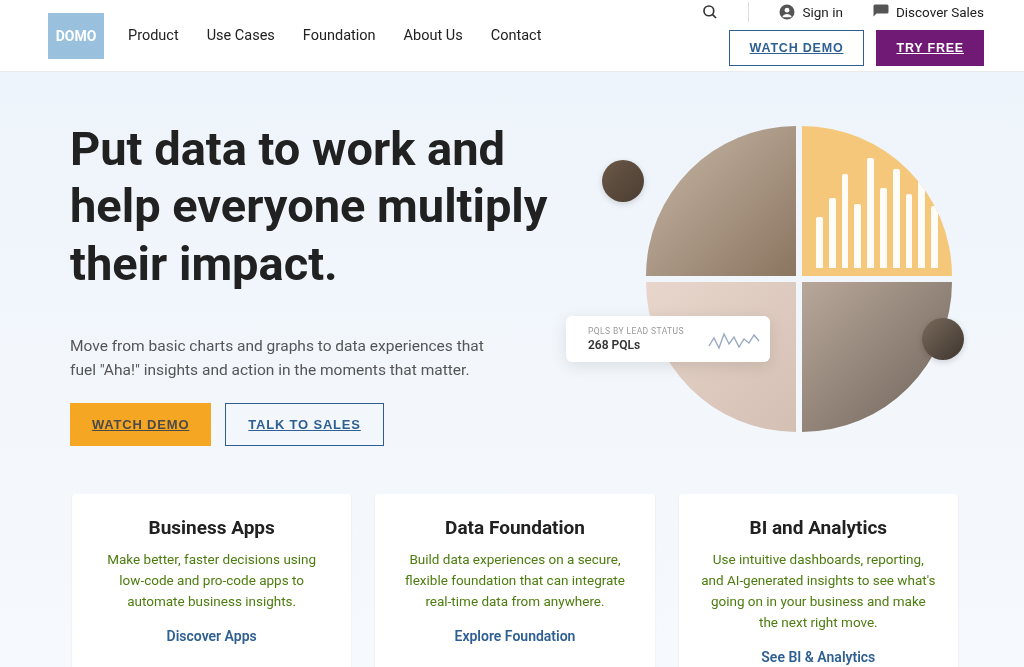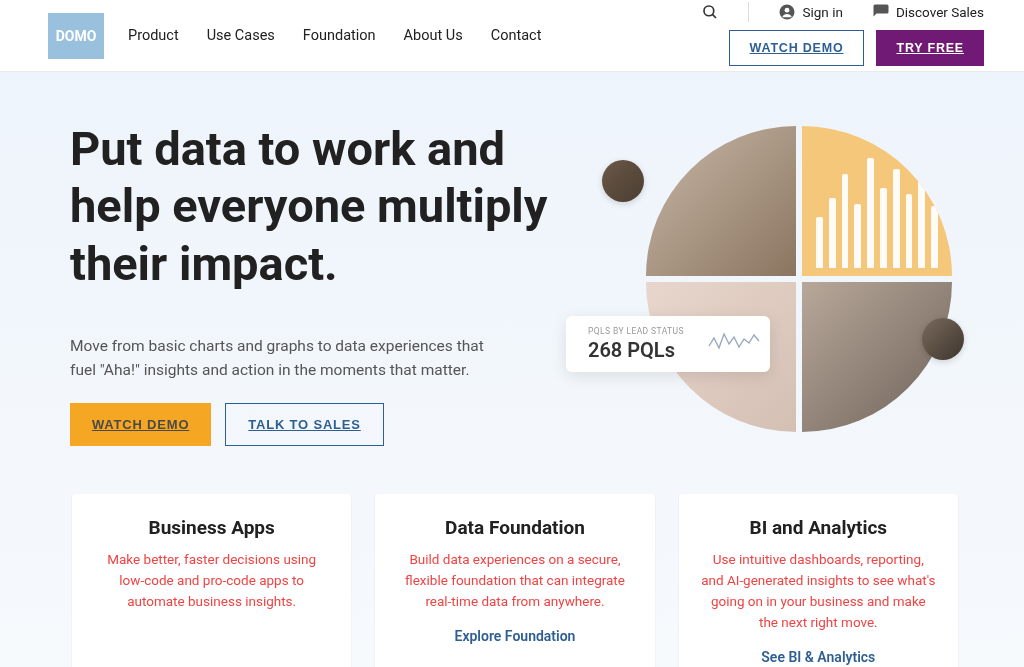--- a/index.html
+++ b/index.html
@@ -38,28 +38,28 @@
 .quad-tl { left: 62px; top: 0; width: 150px; height: 150px; border-top-left-radius: 150px; background: linear-gradient(135deg,#c9b8a8,#8a7560); }
 .quad-tr { left: 218px; top: 0; width: 150px; height: 150px; border-top-right-radius: 150px; background: #f4c77a; display:flex; align-items:flex-end; justify-content:center; padding:8px 14px; gap:6px; }
 .bar { width: 8px; background: #fff; opacity: 0.95; border-radius: 2px 2px 0 0; }
 .quad-bl { left: 62px; top: 156px; width: 150px; height: 150px; border-bottom-left-radius: 150px; background: linear-gradient(135deg,#e8d6cc,#d4bfb3); }
 .quad-br { left: 218px; top: 156px; width: 150px; height: 150px; border-bottom-right-radius: 150px; background: linear-gradient(135deg,#b8a89a,#6d6158); }
 .avatar-sm { position: absolute; width: 42px; height: 42px; border-radius: 50%; background: #8a7560; box-shadow: 0 2px 6px rgba(0,0,0,0.15); }
 .avatar-1 { left: 18px; top: 34px; background: linear-gradient(135deg,#6b5847,#4a3d32); }
 .avatar-2 { right: 0; top: 192px; background: linear-gradient(135deg,#7a6a5c,#3d352e); }
 .pql-card { position: absolute; left: -18px; top: 190px; background: #fff; border-radius: 6px; padding: 10px 22px; box-shadow: 0 4px 16px rgba(0,0,0,0.1); width: 204px; }
 .pql-label { font-size: 8.5px; color: #999; letter-spacing: 0.4px; margin-bottom: 2px; }
-.pql-val { font-size: 20px; font-weight: 600; color: #333; }
+.pql-val { font-size: 12px; font-weight: 600; color: #333; }
 .pql-spark { position: absolute; right: 10px; top: 12px; }
 
 
 .cards { display: flex; gap: 24px; margin-top: 48px; padding: 0 2px; }
 .card { flex: 1; background: #fff; border-radius: 4px; padding: 22px 22px 26px; text-align: center; box-shadow: 0 1px 3px rgba(0,0,0,0.04), 0 1px 2px rgba(0,0,0,0.06); }
 .card-title { font-size: 19px; font-weight: 700; margin-bottom: 10px; }
-.card-desc { font-size: 13.5px; color: #ef4444; line-height: 1.55; margin-bottom: 16px; }
+.card-desc { font-size: 13.5px; color: #4d7c0f; line-height: 1.55; margin-bottom: 16px; }
 .card-link { font-size: 14px; font-weight: 600; color: #2e5f92; cursor: pointer; }
 
 svg { display: block; }
 </style>
 </head>
 <body>
 
 <div class="header">
   <div class="logo">
     <span class="logo-text">DOMO</span>
@@ -143,20 +143,21 @@
             <path d="M1 18 L6 10 L11 20 L16 6 L21 16 L26 9 L31 19 L36 11 L41 15 L46 7 L51 13"></path>
           </svg>
       </span>
     </div>
   </div>
 
   <div class="cards">
     <div class="card">
       <div class="card-title">Business Apps</div>
       <div class="card-desc">Make better, faster decisions using low-code and pro-code apps to automate business insights.</div>
+      <div class="card-link">Discover Apps</div>
     </div>
     <div class="card">
       <div class="card-title">Data Foundation</div>
       <div class="card-desc">Build data experiences on a secure, flexible foundation that can integrate real-time data from anywhere.</div>
       <div class="card-link">Explore Foundation</div>
     </div>
     <div class="card">
       <div class="card-title">BI and Analytics</div>
       <div class="card-desc">Use intuitive dashboards, reporting, and AI-generated insights to see what's going on in your business and make the next right move.</div>
       <div class="card-link">See BI &amp; Analytics</div>

